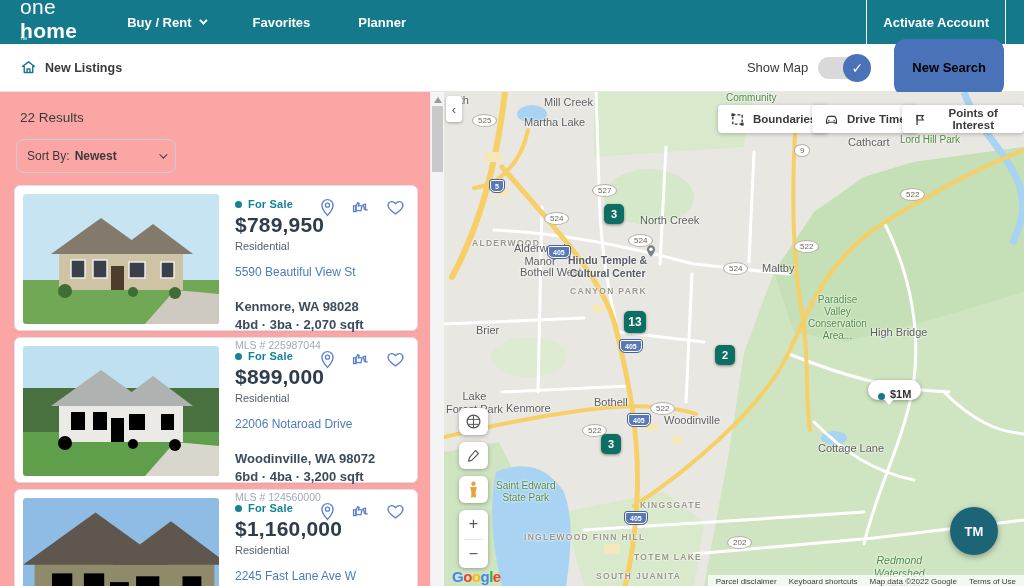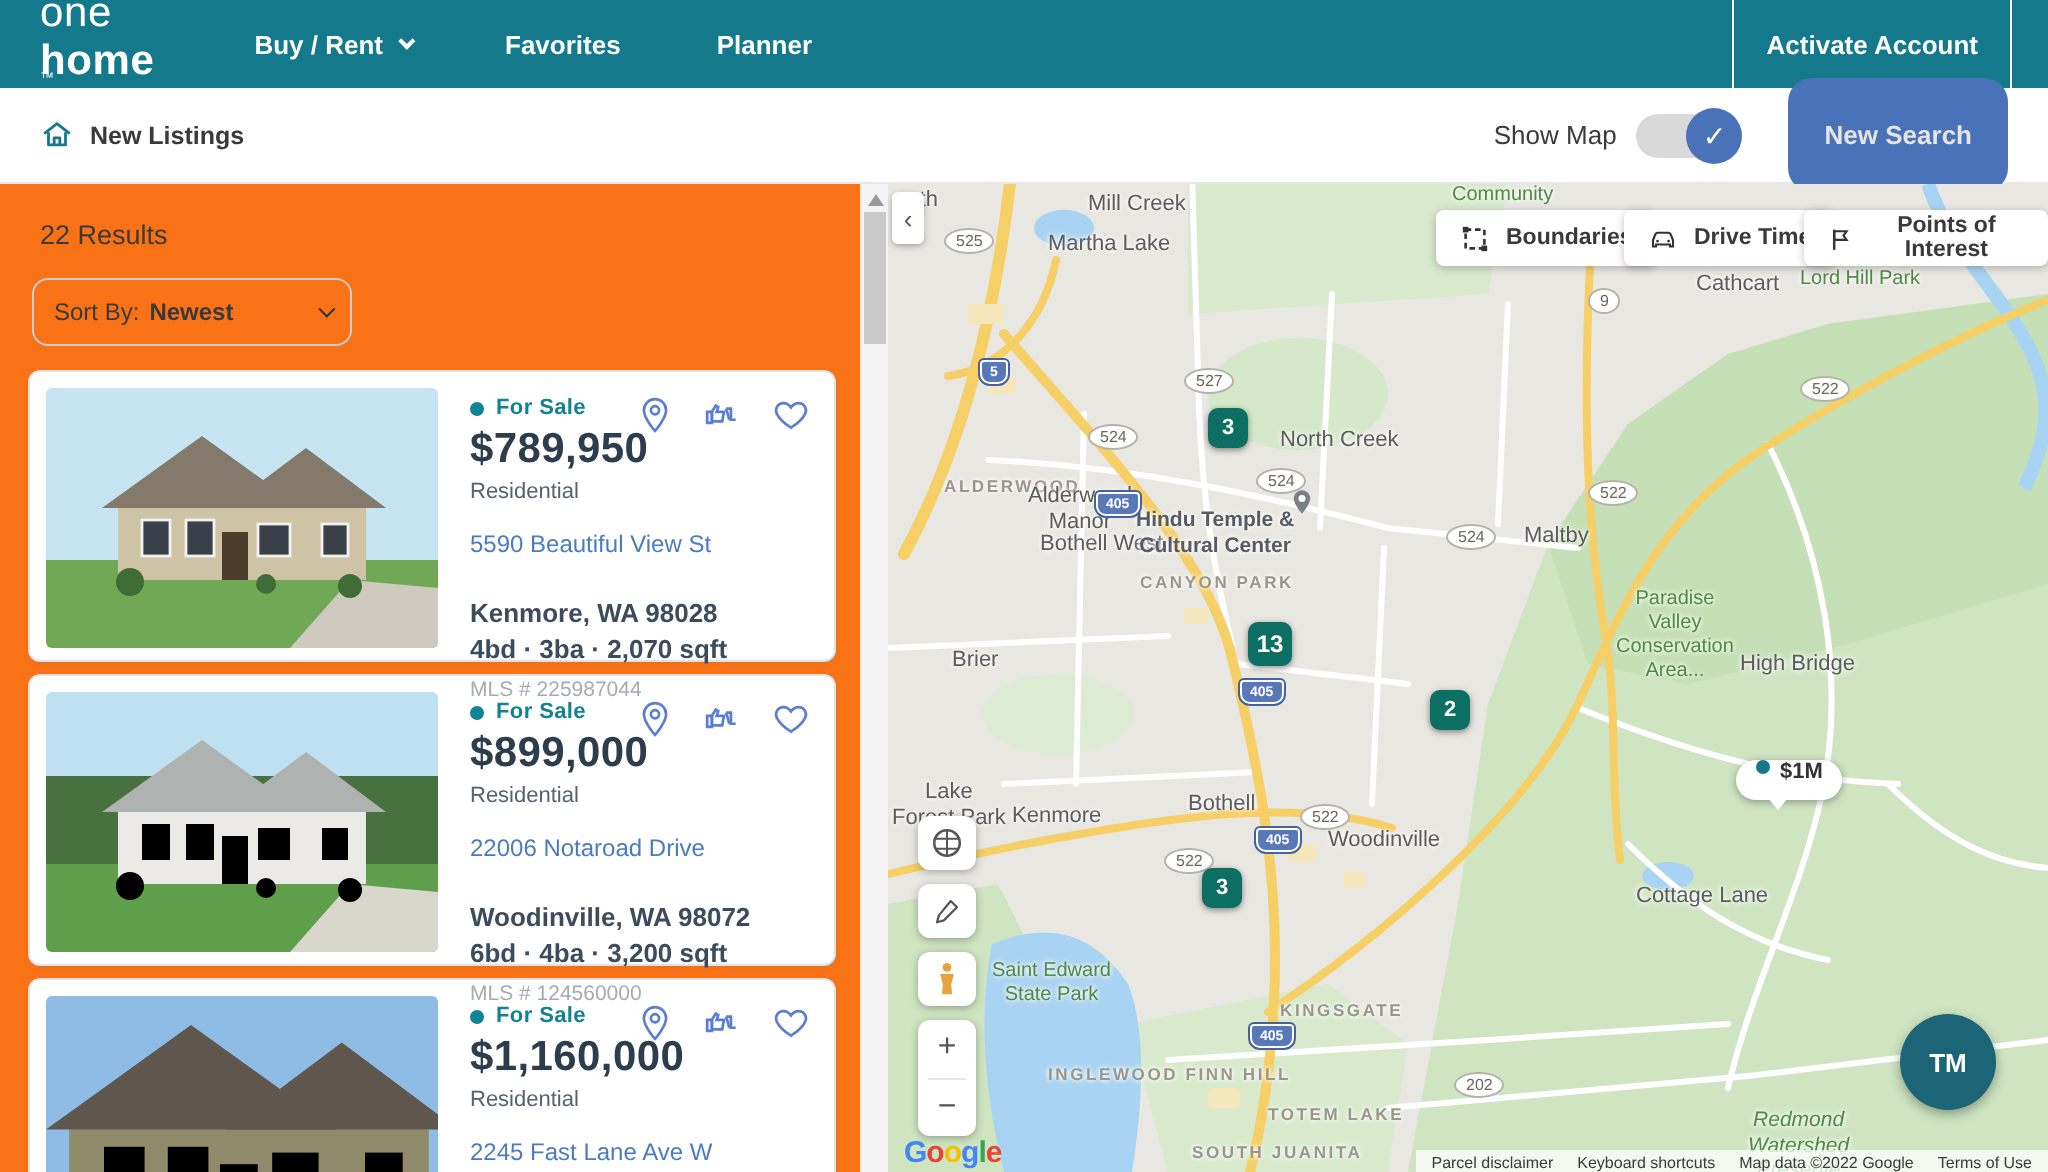--- a/index.html
+++ b/index.html
@@ -17,25 +17,25 @@
   .topnav .spacer { flex:1; }
   .activate-btn { border:1.5px solid #fff; border-radius:6px; background:transparent; color:#fff; font-size:13px; font-weight:700; padding:20px 16px; font-family:inherit; cursor:pointer; }
 
   
   .subheader { height:48px; border-bottom:1px solid #e8e8e8; display:flex; align-items:center; padding:0 20px; }
   .crumb { display:flex; align-items:center; gap:8px; font-size:12.5px; font-weight:700; color:#3a3a3a; }
   .subheader .spacer { flex:1; }
   .showmap { display:flex; align-items:center; gap:10px; font-size:13px; color:#3a3a3a; margin-right:26px; }
   .toggle { width:50px; height:22px; border-radius:11px; background:#d9d9d9; position:relative; cursor:pointer; }
   .knob { position:absolute; right:-3px; top:-3px; width:28px; height:28px; border-radius:50%; background:#4a72b8; color:#fff; display:flex; align-items:center; justify-content:center; font-size:14px; }
-  .newsearch-btn { background:#4a72b8; color:#e5e5e5; border:none; border-radius:12px; font-size:13px; font-weight:700; padding:21px 18px; font-family:inherit; cursor:pointer; }
+  .newsearch-btn { background:#4a72b8; color:#000000; border:none; border-radius:12px; font-size:13px; font-weight:700; padding:21px 18px; font-family:inherit; cursor:pointer; }
 
   
   .content { display:flex; height:494px; }
-  .panel { width:430px; padding:18px 12px 0 14px; background:#f97316; }
+  .panel { width:430px; padding:18px 12px 0 14px; background:#fca5a5; }
 
   .results-count { font-size:13.5px; color:#3a3a3a; margin:0 0 14px 6px; }
   .sortbox { width:160px; height:20px; border:1px solid #c9ced3; border-radius:8px; display:flex; align-items:center; padding:16px 10px; gap:5px; font-size:12px; color:#3a3a3a; margin:0 0 12px 2px; cursor:pointer; }
   .sortbox b { font-weight:700; }
   .sortbox .spacer { flex:1; }
   .caret-dark { width:6px; height:6px; border-right:1.6px solid #333; border-bottom:1.6px solid #333; transform:rotate(45deg) translateY(-2px); }
 
   
   .card { display:flex; gap:16px; border:1px solid #dfe3e8; border-radius:6px; padding:8px; height:146px; margin-bottom:6px; background:#fff; box-shadow:0 1px 2px rgba(0,0,0,.04); }
   .photo { width:196px; height:130px; border-radius:3px; overflow:hidden; flex:none; cursor:pointer; }
@@ -81,21 +81,21 @@
   .shield { position:absolute; font-size:8px; }
   .shield.oval { background:#fff; border:1px solid #b7b2a8; border-radius:50%; color:#6d675c; padding:1px 5px; }
   .shield.interstate { background:#5878b8; border:1px solid #fff; outline:1px solid #46629c; border-radius:2px 2px 5px 5px; color:#fff; font-size:7px; font-weight:700; padding:1.5px 4px; }
 
   .mapbtn { position:absolute; top:13px; background:#fff; border:none; border-radius:4px; height:28px; display:flex; align-items:center; gap:8px; font-size:11.5px; font-weight:600; color:#3a3a3a; padding:0 12px; box-shadow:0 1px 4px rgba(0,0,0,.25); font-family:inherit; cursor:pointer; }
   .mapbtn svg { width:15px; height:15px; }
 
   .cluster { position:absolute; background:#0d6e63; color:#fff; border-radius:5px; display:flex; align-items:center; justify-content:center; font-size:11px; font-weight:700; box-shadow:0 1px 3px rgba(0,0,0,.45); cursor:pointer; }
   .c20 { width:20px; height:20px; } .c22 { width:22px; height:22px; font-size:12px; }
 
-  .pricepin { position:absolute; background:#fff; border-radius:11px; height:20px; display:flex; align-items:flex-start; gap:5px; padding:0 10px; font-size:11px; font-weight:800; color:#333; box-shadow:0 1px 4px rgba(0,0,0,.35); cursor:pointer; }
+  .pricepin { position:absolute; background:#fff; border-radius:11px; height:20px; display:flex; align-items:flex-end; gap:5px; padding:0 10px; font-size:11px; font-weight:800; color:#333; box-shadow:0 1px 4px rgba(0,0,0,.35); cursor:pointer; }
   .pricepin .pdot { width:7px; height:7px; border-radius:50%; background:#15798c; }
   .pricepin:after { content:""; position:absolute; left:16px; bottom:-5px; border-left:5px solid transparent; border-right:5px solid transparent; border-top:6px solid #fff; }
 
   .ctrl { position:absolute; left:15px; width:29px; background:#fff; border-radius:6px; box-shadow:0 1px 4px rgba(0,0,0,.3); display:flex; align-items:center; justify-content:center; cursor:pointer; border:none; font-family:inherit; }
   .ctrl.sq { height:27px; }
   .zoompill { position:absolute; left:15px; width:29px; height:58px; background:#fff; border-radius:6px; box-shadow:0 1px 4px rgba(0,0,0,.3); display:flex; flex-direction:column; }
   .zoompill button { flex:1; border:none; background:none; font-size:16px; color:#565656; cursor:pointer; font-family:inherit; }
   .zoompill .zdiv { height:1px; background:#e5e5e5; margin:0 5px; }
 
   .collapse-btn { position:absolute; left:2px; top:4px; width:16px; height:26px; background:#fff; border:none; border-radius:3px; box-shadow:0 1px 3px rgba(0,0,0,.3); color:#555; font-size:13px; cursor:pointer; padding:0; }

